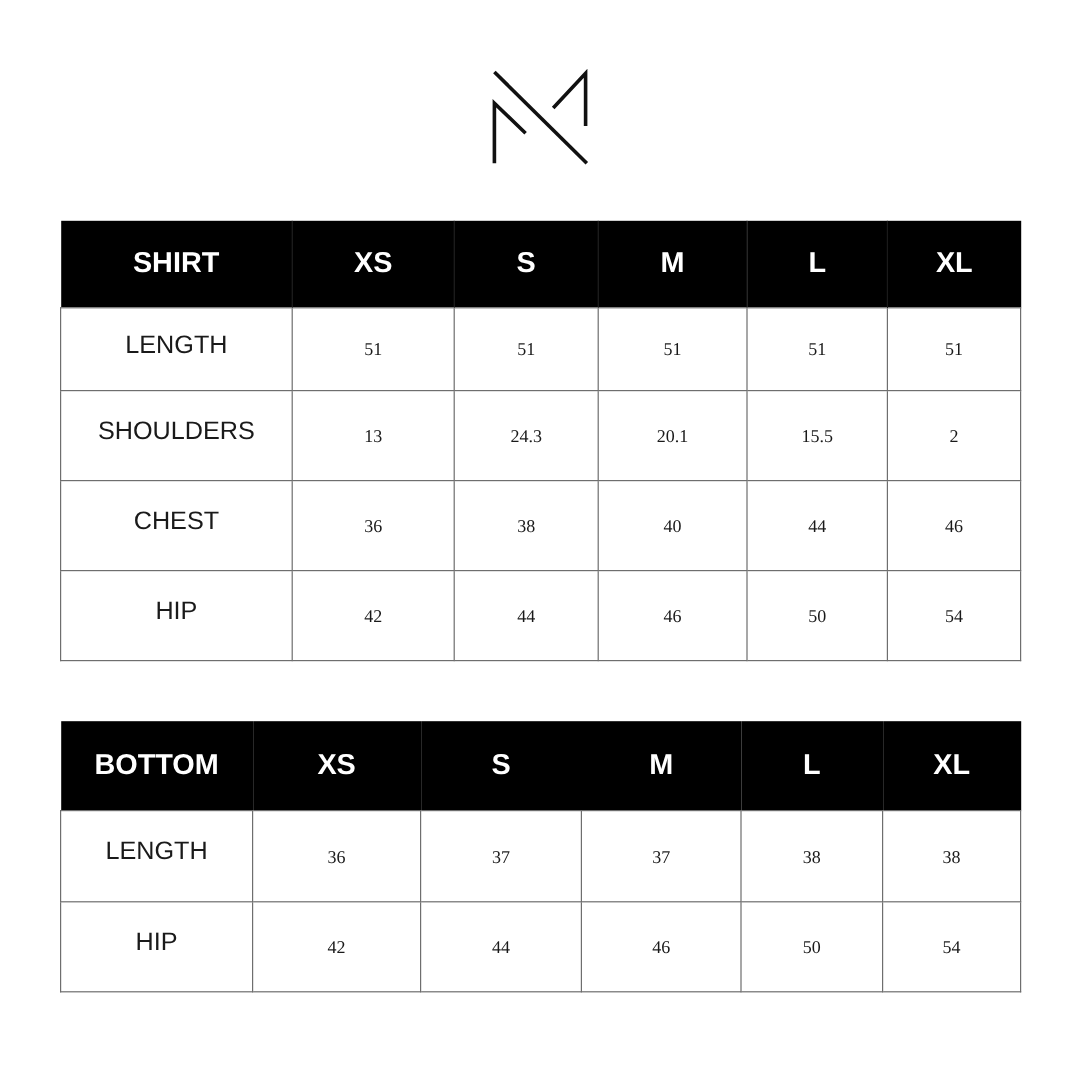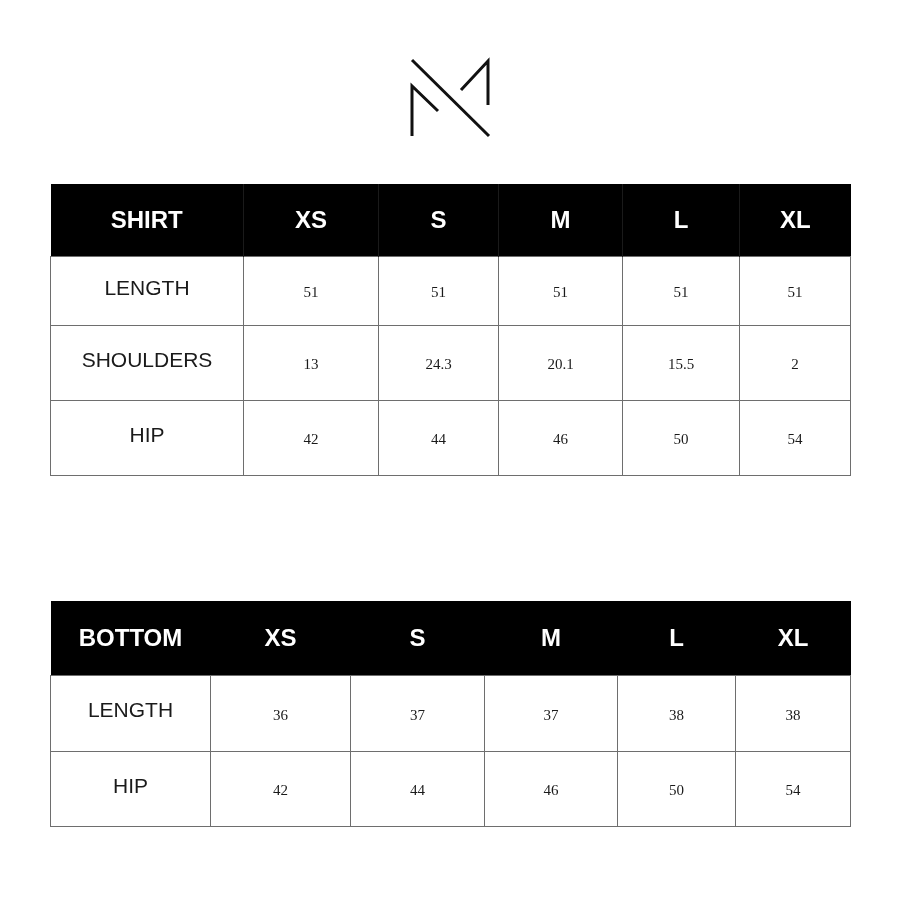--- a/index.html
+++ b/index.html
@@ -59,20 +59,28 @@
     </tr>
     <tr style="height:75px">
       <td class="label">SHOULDERS</td>
       <td class="val">13</td>
       <td class="val">24.3</td>
       <td class="val">20.1</td>
       <td class="val">15.5</td>
       <td class="val">2</td>
     </tr>
     <tr style="height:75px">
+      <td class="label">CHEST</td>
+      <td class="val">36</td>
+      <td class="val">38</td>
+      <td class="val">40</td>
+      <td class="val">44</td>
+      <td class="val">46</td>
+    </tr>
+    <tr style="height:75px">
       <td class="label">HIP</td>
       <td class="val">42</td>
       <td class="val">44</td>
       <td class="val">46</td>
       <td class="val">50</td>
       <td class="val">54</td>
     </tr>
   </tbody>
 </table>
 

